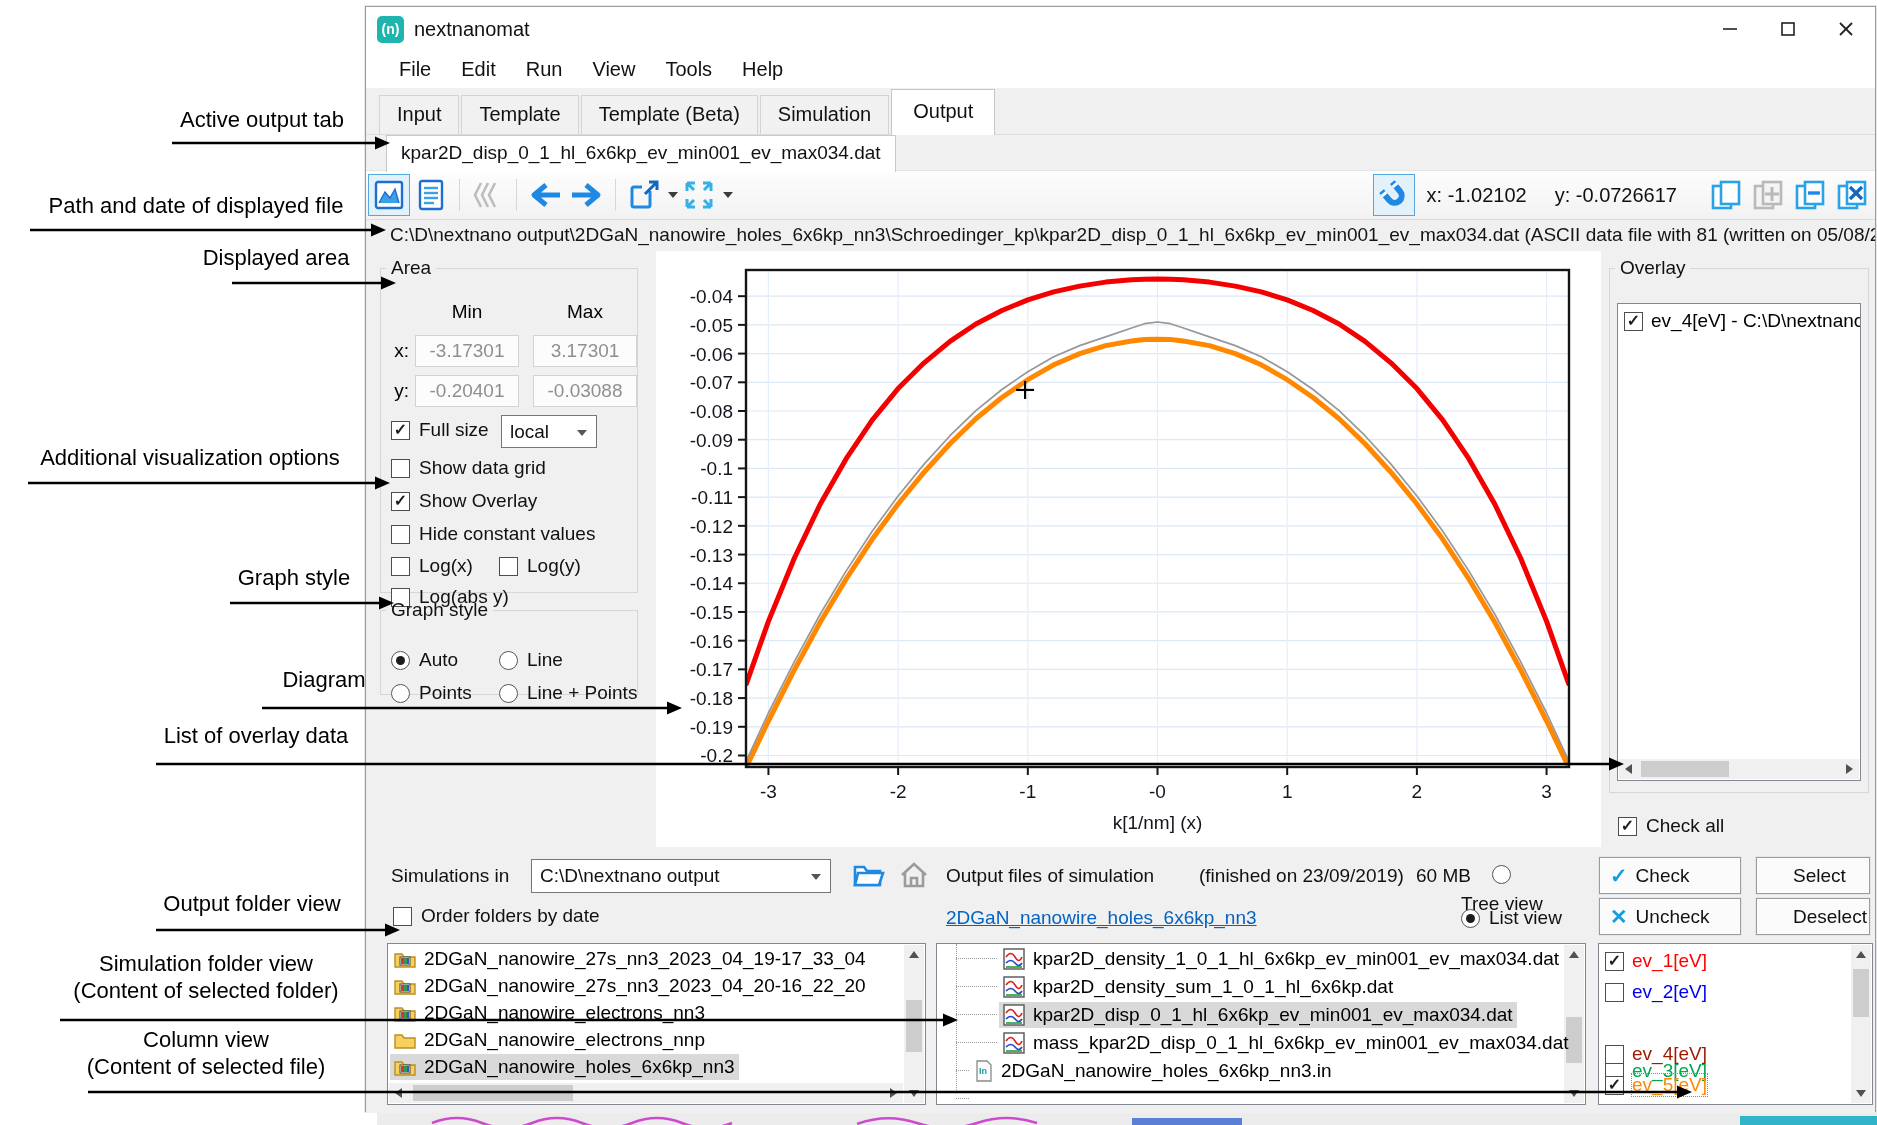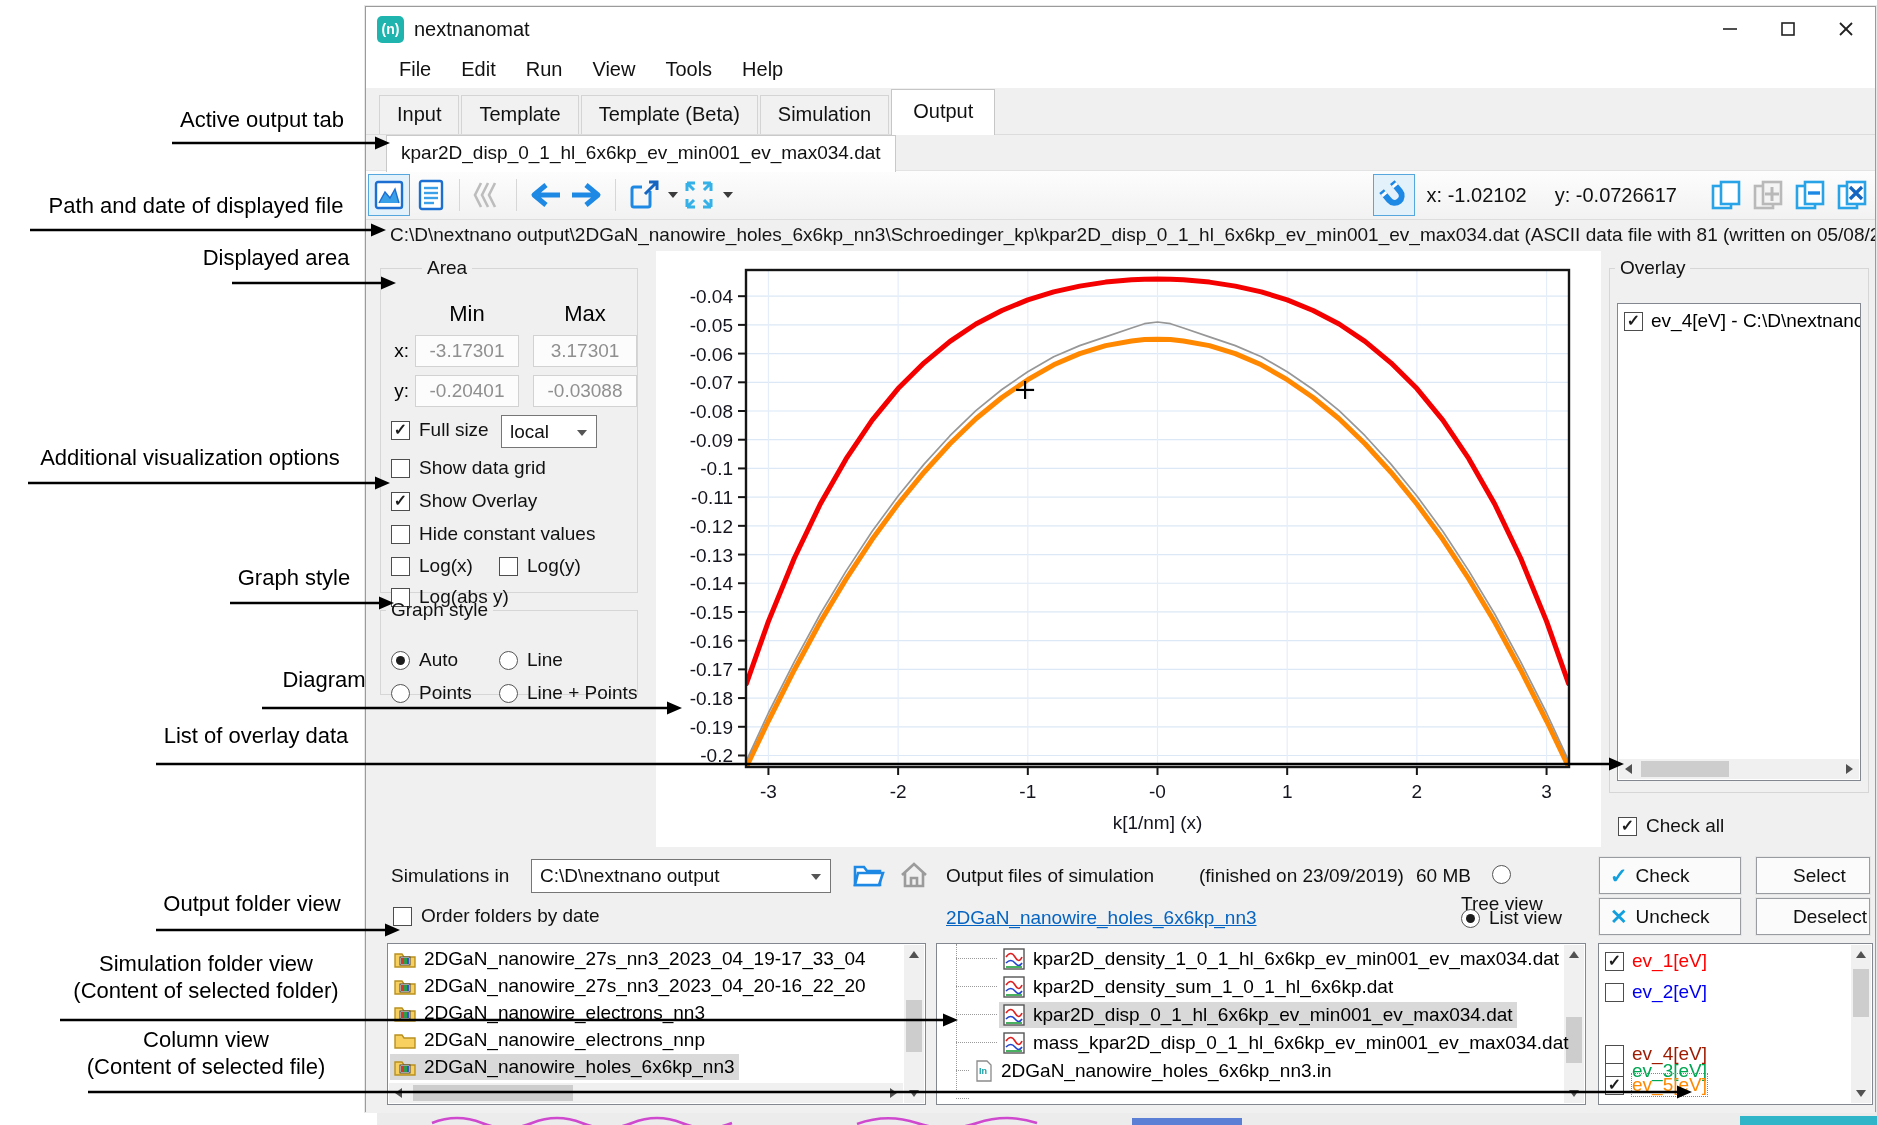--- a/index.html
+++ b/index.html
@@ -36,22 +36,22 @@
   #tb-right { margin-left:auto; display:flex; align-items:center; }
   .coord { font-size:20px; color:#101010; margin-right:28px; }
 
   #pathrow { height:31px; padding:4px 0 0 24px; font-size:19px; color:#141414; white-space:nowrap; overflow:hidden; }
 
   
   #content { position:relative; height:596px; background:#f0f0f0; }
   fieldset { border:1px solid #d6d6d6; } 
   legend { font-size:19px; color:#111; padding:0 5px; margin-left:5px; }
 
-  #area-group { position:absolute; left:14px; top:6px; width:258px; height:336px;padding-left:36px; }
-  .mm-head { position:absolute; top:22px; left:0; width:100%; display:grid; grid-template-columns:34px 104px 14px 104px; font-size:22px; }
+  #area-group { position:absolute; left:14px; top:6px; width:258px; height:336px; }
+  .mm-head { position:absolute; top:22px; left:0; width:100%; display:grid; grid-template-columns:34px 104px 14px 104px; font-size:19px; }
   .mm-head span { text-align:center; }
   .ax-row { position:absolute; left:0; width:100%; display:grid; grid-template-columns:34px 104px 14px 104px; align-items:center; font-size:19px; }
   .ax-lbl { text-align:right; padding-right:6px; }
   .ax-box { height:32px; border:1px solid #d2d2d2; background:#fcfcfc; color:#8f8f8f; font-size:19px; display:flex; align-items:center; justify-content:center; }
   .cb-row { position:absolute; display:flex; align-items:center; gap:9px; font-size:19px; color:#111; white-space:nowrap; }
   .cb { width:19px; height:19px; border:1px solid #4d4d4d; background:#fff; display:inline-flex; align-items:center; justify-content:center; flex:none; }
   .cb.on::after { content:"✓"; font-size:16px; font-weight:bold; color:#1c1c1c; line-height:1; }
   .rd { width:19px; height:19px; border:1px solid #555; border-radius:50%; background:#fff; display:inline-flex; align-items:center; justify-content:center; flex:none; }
   .rd.on::after { content:""; width:9px; height:9px; border-radius:50%; background:#1c1c1c; }
   .combo { border:1px solid #767676; background:#fff; font-size:19px; color:#111; display:flex; align-items:center; padding-left:8px; position:relative; }

